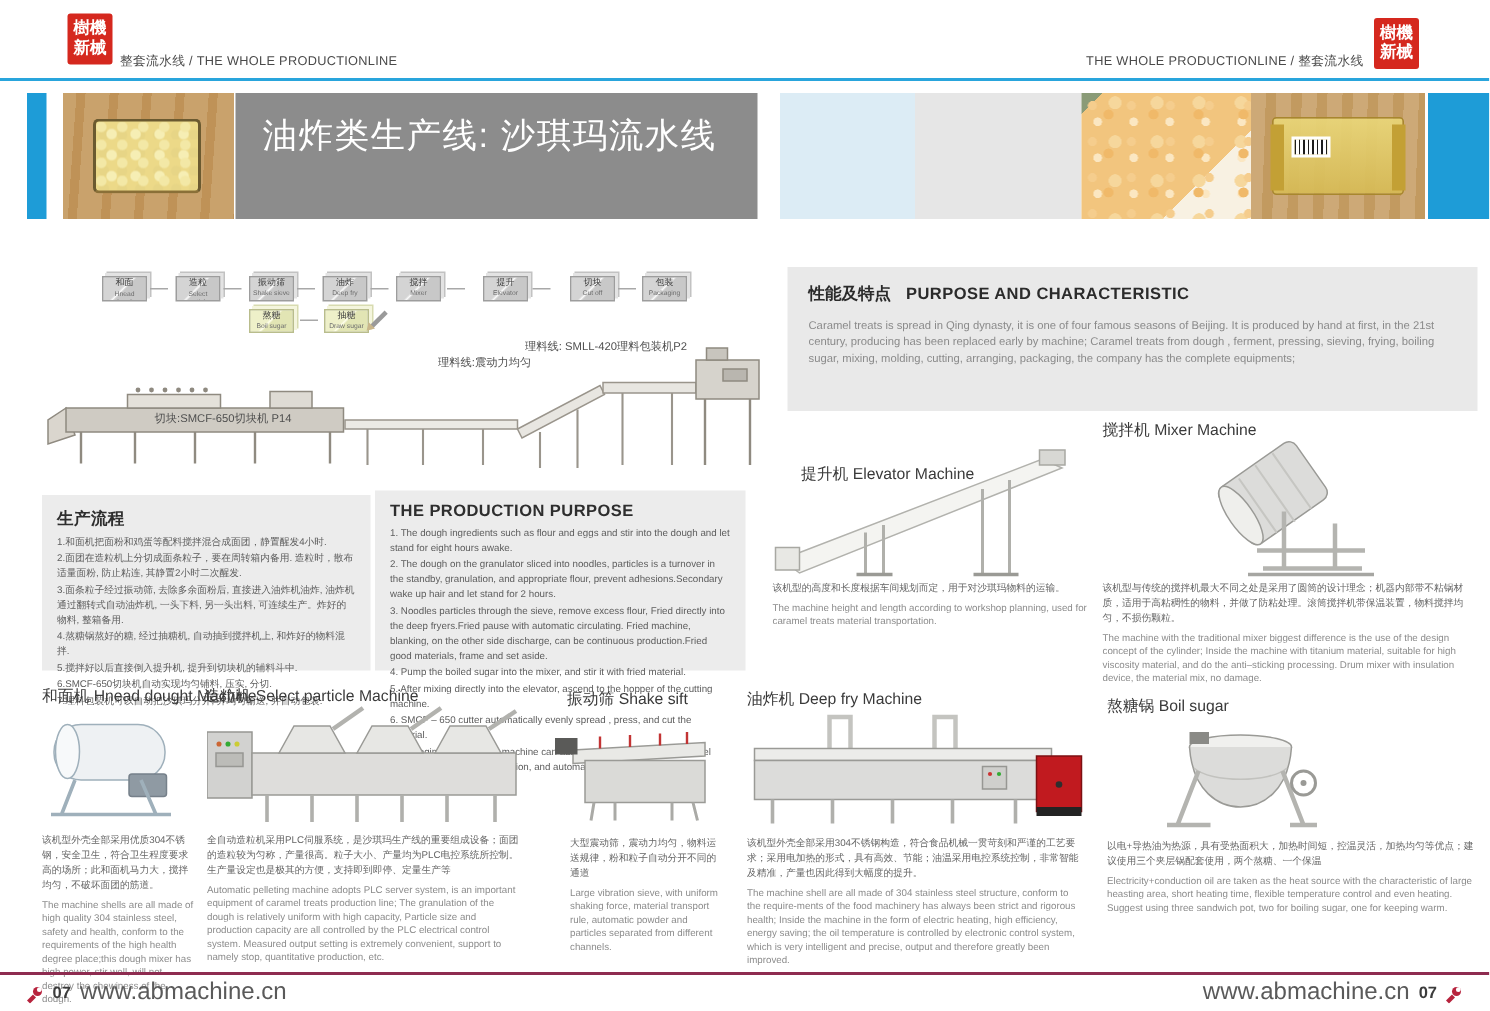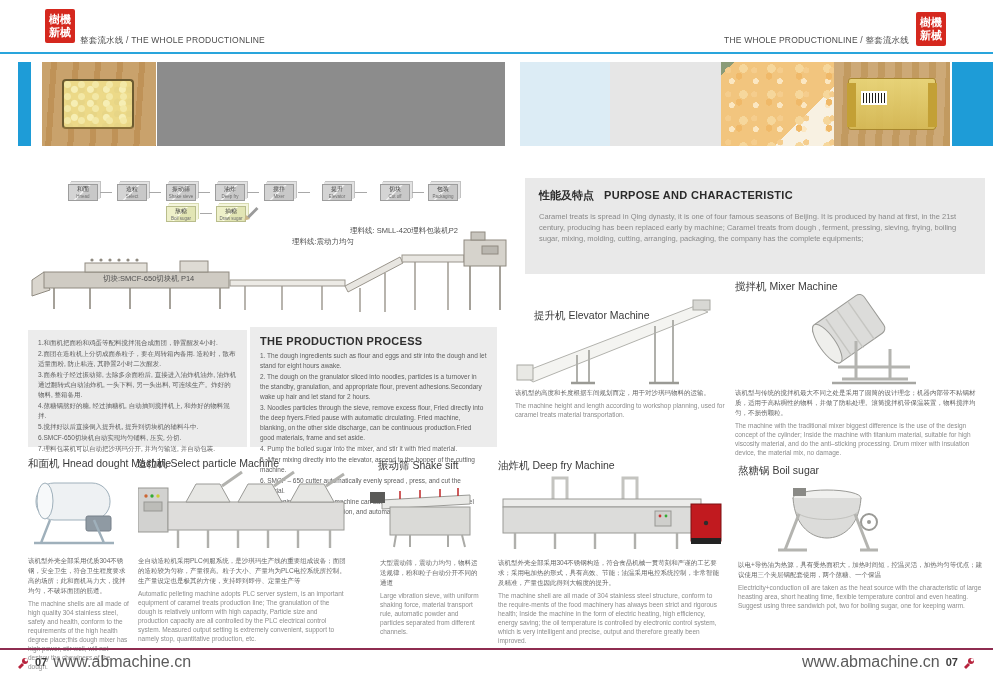--- a/index.html
+++ b/index.html
@@ -95,20 +95,21 @@
     <span>樹機</span><br>
     <span>新械</span>
   </div>
   <div class="abs blue-line" style="left:0;top:52px;width:993px;height:2px;"></div>
 
   <div class="block blue-line" style="left:18px;width:13px;background:#1e9cd7;"></div>
   <div class="block wood" style="left:42px;width:114px;">
     <div class="treat"></div>
   </div>
   <div class="block banner" style="left:157px;width:348px;">
+    <div class="banner-title">油炸类生产线: 沙琪玛流水线</div>
   </div>
   <div class="block" style="left:520px;width:90px;background:#dcecf5;"></div>
   <div class="block" style="left:610px;width:111px;background:#e6e6e6;"></div>
   <div class="block closeup" style="left:721px;width:113px;"></div>
   <div class="block wood" style="left:834px;width:116px;background:repeating-linear-gradient(92deg,#cda977 0 10px,#c29a60 10px 17px);">
     <div class="pkg">
       <div class="pkg-end" style="left:-2px;"></div>
       <div class="pkg-end" style="right:-2px;"></div>
       <div class="barcode"></div>
     </div>
@@ -192,30 +193,31 @@
     <rect x="434" y="10" width="42" height="26" fill="#d6d3cc" stroke="#8f8a80"></rect>
     <rect x="441" y="2" width="14" height="8" fill="#c8c5be" stroke="#8f8a80"></rect>
     <rect x="452" y="16" width="16" height="8" fill="#b9b6af" stroke="#8f8a80"></rect>
     <path d="M440,36 V80 M470,36 V80" stroke="#8f8a80" stroke-width="1.6"></path>
   </svg>
   <div class="diag-label" style="left:350px;top:226px;">理料线: SMLL-420理料包装机P2</div>
   <div class="diag-label" style="left:292px;top:237px;">理料线:震动力均匀</div>
   <div class="diag-label" style="left:103px;top:258px;margin-top:16px;">切块:SMCF-650切块机 P14</div>
 
   <div class="panel" style="left:28px;top:330px;width:219px;height:117px;">
+    <h3>生产流程</h3>
     <div class="pi">1.和面机把面粉和鸡蛋等配料搅拌混合成面团，静置醒发4小时.</div>
     <div class="pi">2.面团在造粒机上分切成面条粒子，要在周转箱内备用. 造粒时，散布适量面粉, 防止粘连, 其静置2小时二次醒发.</div>
     <div class="pi">3.面条粒子经过振动筛, 去除多余面粉后, 直接进入油炸机油炸, 油炸机通过翻转式自动油炸机, 一头下料, 另一头出料, 可连续生产。炸好的物料, 整箱备用.</div>
     <div class="pi">4.熬糖锅熬好的糖, 经过抽糖机, 自动抽到搅拌机上, 和炸好的物料混拌.</div>
     <div class="pi">5.搅拌好以后直接倒入提升机, 提升到切块机的辅料斗中.</div>
     <div class="pi">6.SMCF-650切块机自动实现均匀铺料, 压实, 分切.</div>
     <div class="pi">7.理料包装机可以自动把沙琪玛分开, 并均匀输送, 并自动包装.</div>
   </div>
   <div class="panel" style="left:250px;top:327px;width:247px;height:120px;">
-    <h3>THE PRODUCTION PROCESS</h3>
+    <h3>THE PRODUCTION PURPOSE</h3>
     <div class="pi">1. The dough ingredients such as flour and eggs and stir into the dough and let stand for eight hours awake.</div>
     <div class="pi">2. The dough on the granulator sliced into noodles, particles is a turnover in the standby, granulation, and appropriate flour, prevent adhesions.Secondary wake up hair and let stand for 2 hours.</div>
     <div class="pi">3. Noodles particles through the sieve, remove excess flour, Fried directly into the deep fryers.Fried pause with automatic circulating. Fried machine, blanking, on the other side discharge, can be continuous production.Fried good materials, frame and set aside.</div>
     <div class="pi">4. Pump the boiled sugar into the mixer, and stir it with fried material.</div>
     <div class="pi">5. After mixing directly into the elevator, ascend to the hopper of the cutting machine.</div>
     <div class="pi">6. SMCF – 650 cutter automatically evenly spread , press, and cut the material.</div>
     <div class="pi">7. Arranging &amp; packaging machine can automatically separate the caramel treats, and uniform transmission, and automatic packaging.</div>
   </div>
 
   <div class="panel char-panel" style="left:525px;top:178px;width:460px;height:96px;">

